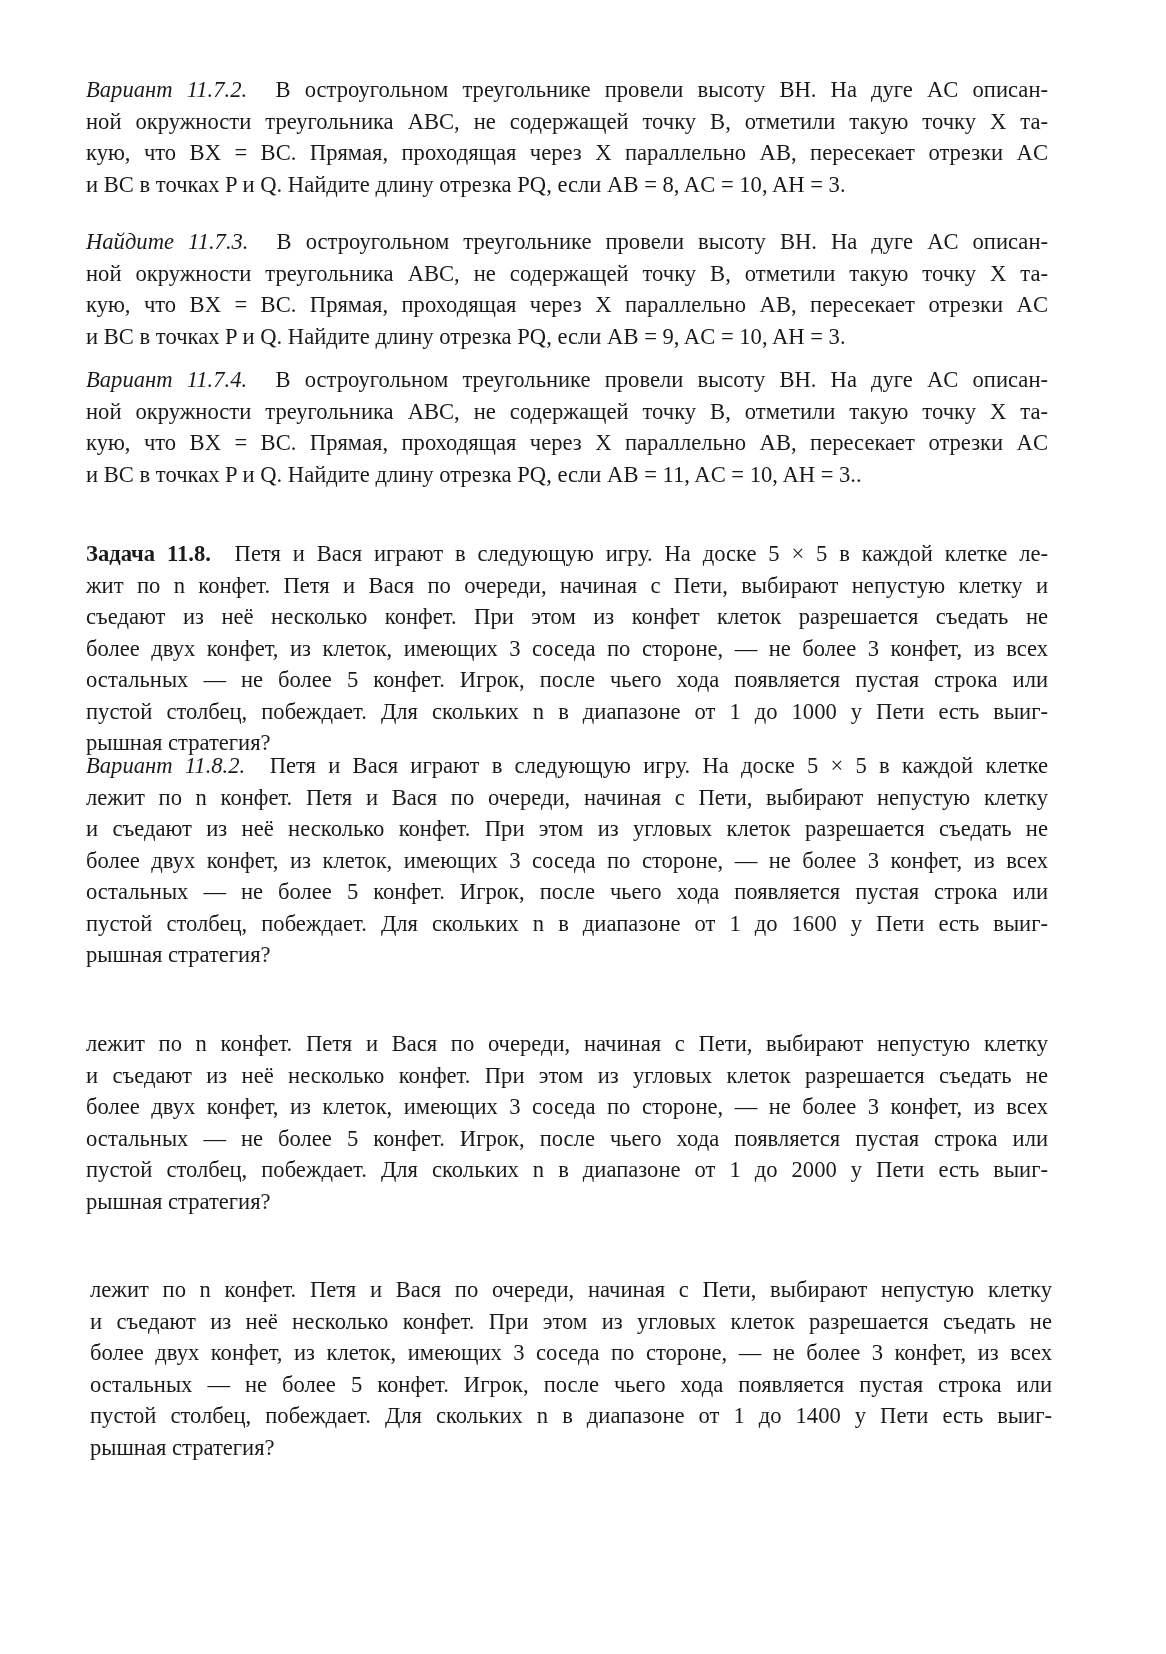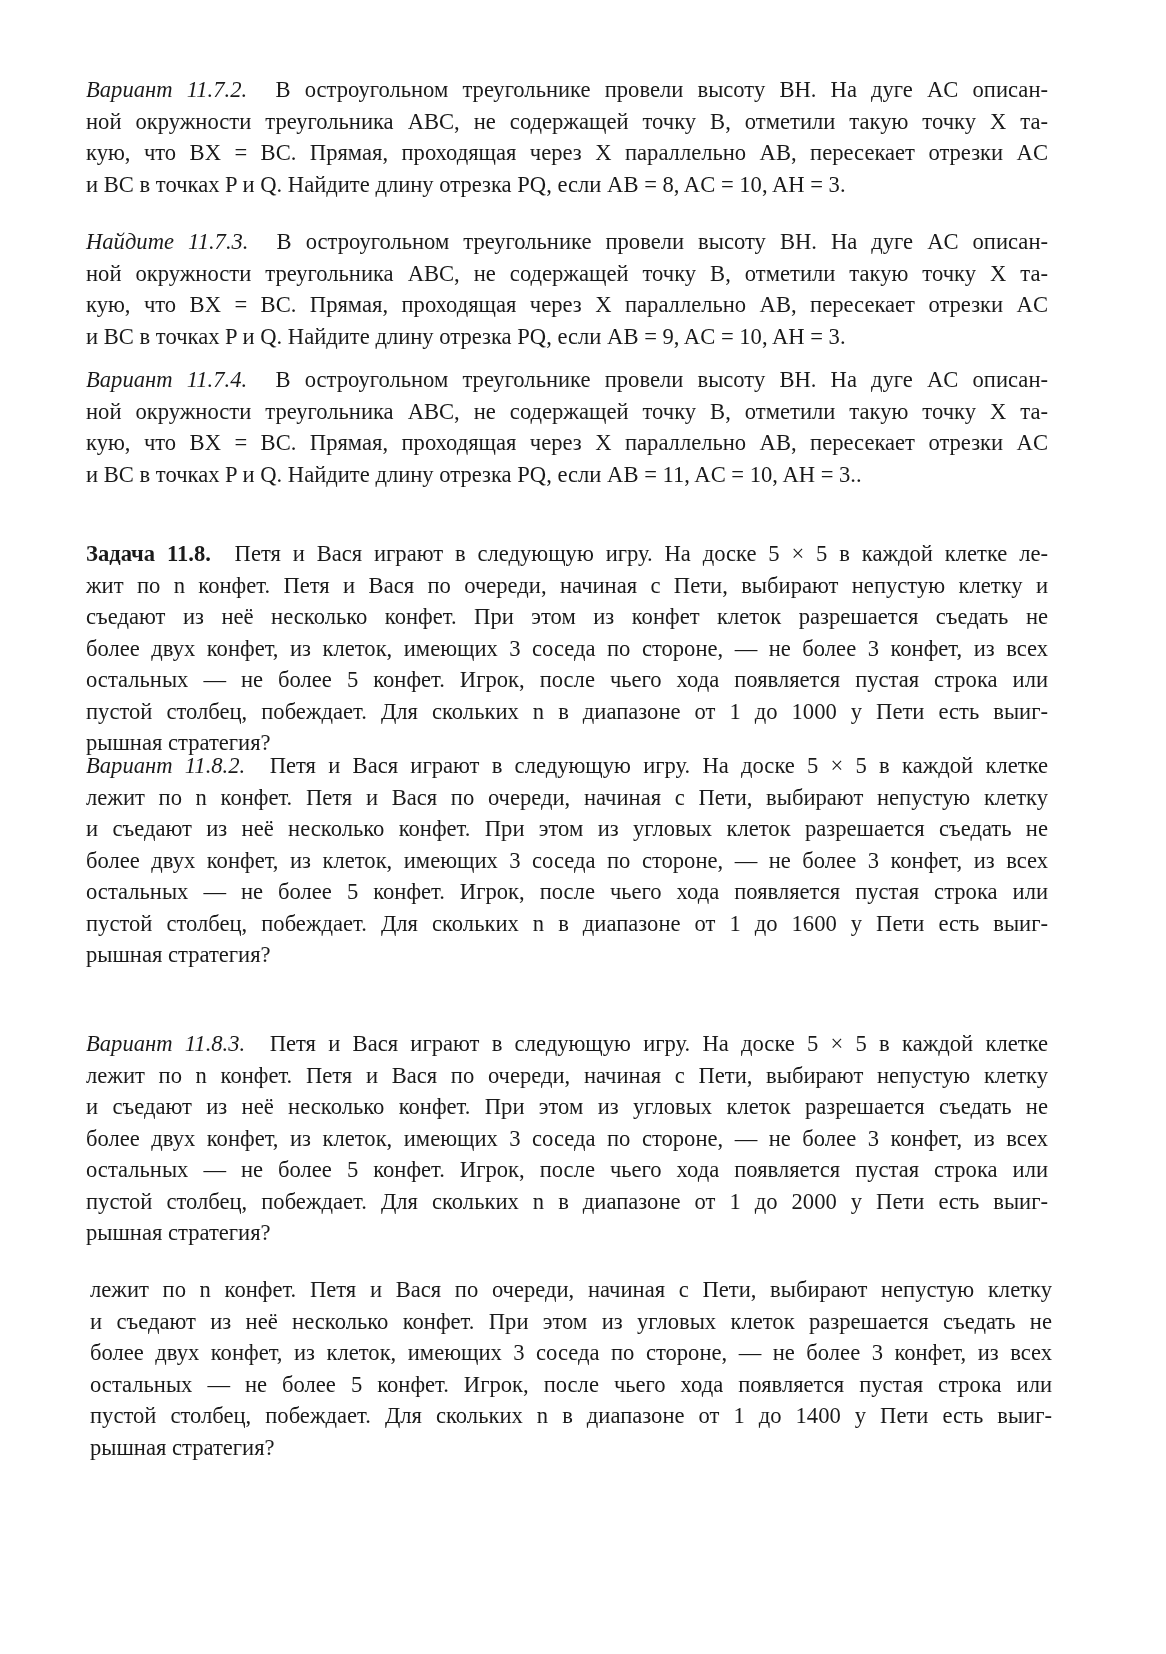--- a/index.html
+++ b/index.html
@@ -60,21 +60,20 @@
   <span class="line"><span class="label-italic">Вариант 11.8.2.</span>&nbsp;&nbsp;<span>Петя и Вася играют в следующую игру. На доске 5 × 5 в каждой клетке</span></span>
   <span class="line">лежит по n конфет. Петя и Вася по очереди, начиная с Пети, выбирают непустую клетку</span>
   <span class="line">и съедают из неё несколько конфет. При этом из угловых клеток разрешается съедать не</span>
   <span class="line">более двух конфет, из клеток, имеющих 3 соседа по стороне, — не более 3 конфет, из всех</span>
   <span class="line">остальных — не более 5 конфет. Игрок, после чьего хода появляется пустая строка или</span>
   <span class="line">пустой столбец, побеждает. Для скольких n в диапазоне от 1 до 1600 у Пети есть выиг-</span>
   <span class="line last">рышная стратегия?</span>
 </div>
 
 <div class="block" style="top:1028px;">
-  <span class="line"><span class="label-italic">Вариант 11.8.3.</span>&nbsp;&nbsp;<span>Петя и Вася играют в следующую игру. На доске 5 × 5 в каждой клетке</span></span>
   <span class="line">лежит по n конфет. Петя и Вася по очереди, начиная с Пети, выбирают непустую клетку</span>
   <span class="line">и съедают из неё несколько конфет. При этом из угловых клеток разрешается съедать не</span>
   <span class="line">более двух конфет, из клеток, имеющих 3 соседа по стороне, — не более 3 конфет, из всех</span>
   <span class="line">остальных — не более 5 конфет. Игрок, после чьего хода появляется пустая строка или</span>
   <span class="line">пустой столбец, побеждает. Для скольких n в диапазоне от 1 до 2000 у Пети есть выиг-</span>
   <span class="line last">рышная стратегия?</span>
 </div>
 
 <div class="block" style="top:1274px; left:90px;">
   <span class="line">лежит по n конфет. Петя и Вася по очереди, начиная с Пети, выбирают непустую клетку</span>

